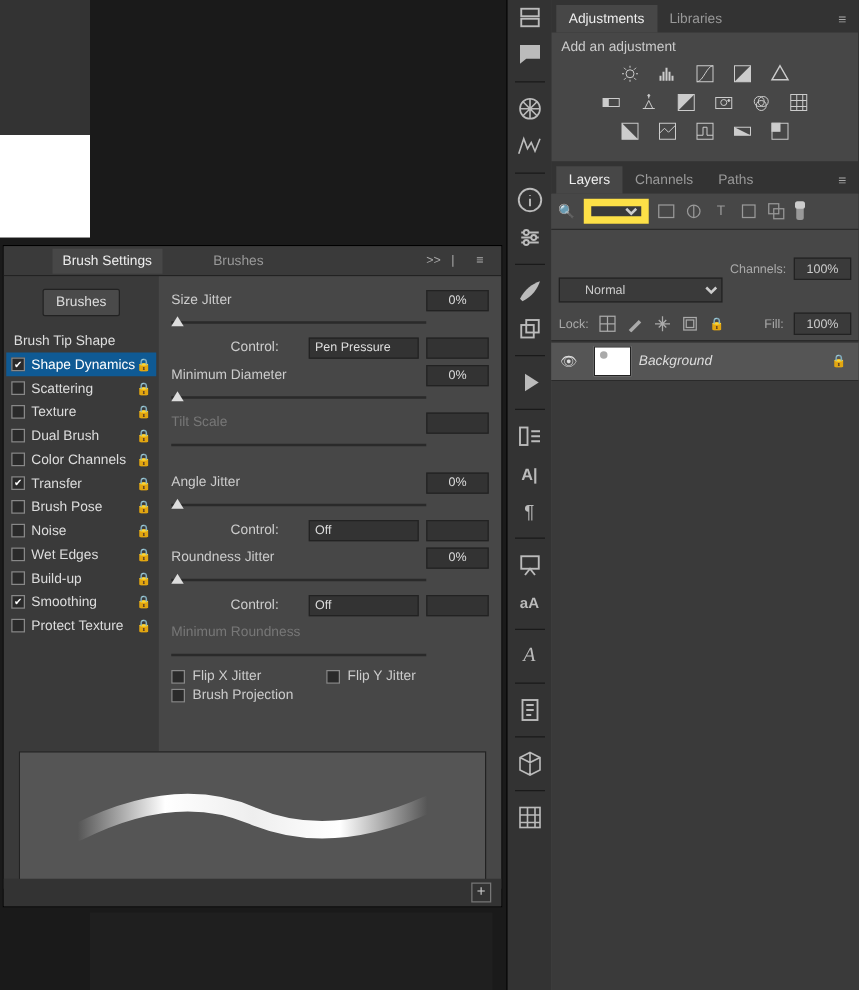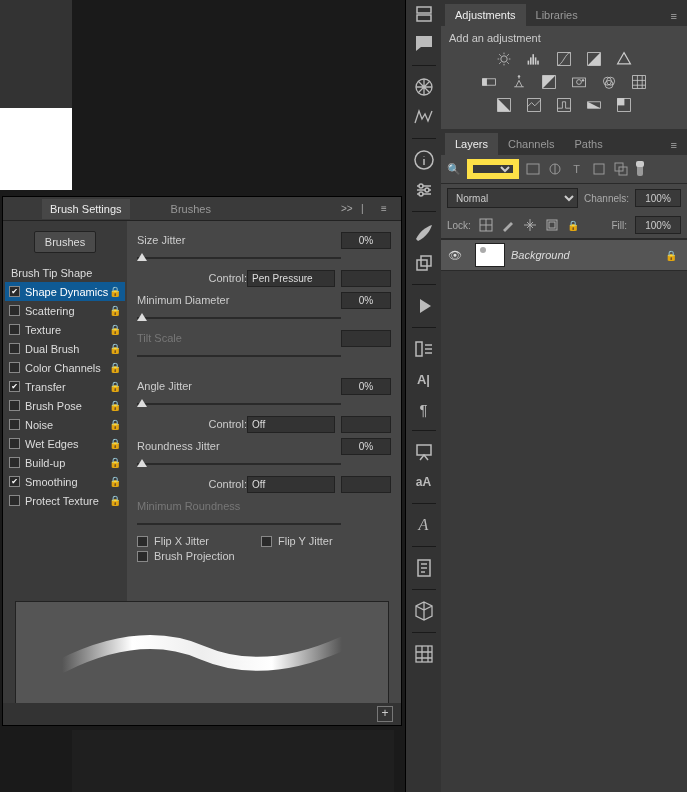--- a/index.html
+++ b/index.html
@@ -24,21 +24,21 @@
   .sb-item.header { color: #ddd; padding-left: 6px; }
   .sb-item .chk { width: 11px; height: 11px; border: 1px solid #888; background: #2a2a2a; margin-right: 5px; display: flex; align-items: center; justify-content: center; font-size: 8px; color: #fff; }
   .sb-item .lbl { flex: 1; color: #ddd; }
   .sb-item.selected { background: #0f5a94; color: #fff; }
   .sb-item.selected .lbl { color: #fff; }
   .sb-item .lock { width: 12px; text-align: center; color: #aaa; font-size: 10px; }
   
   .brush-main { flex: 1; background: #474747; padding: 6px 10px; position: relative; }
   .ctrl-row { display: flex; align-items: center; margin: 4px 0; height: 18px; }
   .ctrl-row label { width: 110px; color: #ccc; }
-  .ctrl-row.right label { text-align: right; padding-right: 0; }
+  .ctrl-row.right label { text-align: right; padding-right: 24px; }
   .val-box { width: 50px; height: 17px; background: #333; border: 1px solid #222; color: #ddd; text-align: center; font-size: 10px; }
   .val-box.wide { width: 88px; text-align: left; padding: 0 4px; }
   select.val-box { appearance: none; }
   .slider { height: 12px; margin: -2px 0 6px 0; position: relative; }
   .slider::before { content: ''; position: absolute; left: 0; right: 50px; top: 6px; height: 2px; background: #2a2a2a; }
   .slider-thumb { position: absolute; left: 0; top: 2px; width: 0; height: 0; border-left: 5px solid transparent; border-right: 5px solid transparent; border-bottom: 8px solid #ddd; cursor: pointer; }
   .chk-row { display: flex; align-items: center; gap: 6px; margin: 3px 0; }
   .chk-row .chk { width: 11px; height: 11px; border: 1px solid #888; background: #2a2a2a; }
   .spacer { flex: 1; }
   .disabled { color: #777 !important; }
@@ -67,21 +67,21 @@
   .adj-ic svg { width: 18px; height: 16px; }
 
   .layers-body { flex: 1; background: #474747; display: flex; flex-direction: column; }
   .layer-filter { display: flex; align-items: center; gap: 6px; padding: 4px 6px; border-bottom: 1px solid #2a2a2a; }
   .layer-filter select { background: #3a3a3a; border: 6px solid #fde047; color: #ccc; height: 20px; width: 52px; font-size: 10px; padding: 0 18px; }
   .filt-ic { width: 16px; height: 16px; color: #999; display:flex; align-items:center; justify-content:center; cursor:pointer; }
   .toggle { width: 6px; height: 14px; background: #999; border-radius: 2px; margin-left: 2px; cursor: pointer; position: relative; }
   .toggle::before { content:''; position:absolute; width:8px; height:6px; background:#ccc; border-radius:2px; left:-1px; top:-1px; }
 
   .blend-row { display: flex; align-items: center; gap: 6px; padding: 4px 6px; }
-  .blend-row select { background: #3a3a3a; border: 1px solid #222; color: #ccc; height: 20px; flex: 1; font-size: 10px; padding: 0 4px; }
+  .blend-row select { background: #3a3a3a; border: 1px solid #222; color: #ccc; height: 20px; flex: 1; font-size: 10px; padding: 0 16px; margin-top: 34px; }
   .blend-row .lbl { color: #aaa; font-size: 10px; }
   .mini-sel { background: #3a3a3a; border: 1px solid #222; color: #ccc; height: 18px; width: 46px; font-size: 10px; text-align: center; }
 
   .lock-row { display: flex; align-items: center; gap: 8px; padding: 4px 6px; border-bottom: 1px solid #2a2a2a; color: #aaa; font-size: 10px; }
   .lock-ic { width: 14px; height: 14px; cursor: pointer; display:flex; align-items:center; justify-content:center; }
 
   .layer-list { flex: 1; background: #3a3a3a; }
   .layer-row { display: flex; align-items: center; height: 32px; background: #555; border-top: 1px solid #2a2a2a; border-bottom: 1px solid #2a2a2a; }
   .eye { width: 28px; text-align: center; color: #ddd; font-size: 11px; cursor: pointer; }
   .thumb { width: 30px; height: 24px; background: #fff; margin: 0 6px; border: 1px solid #222; position: relative; }

